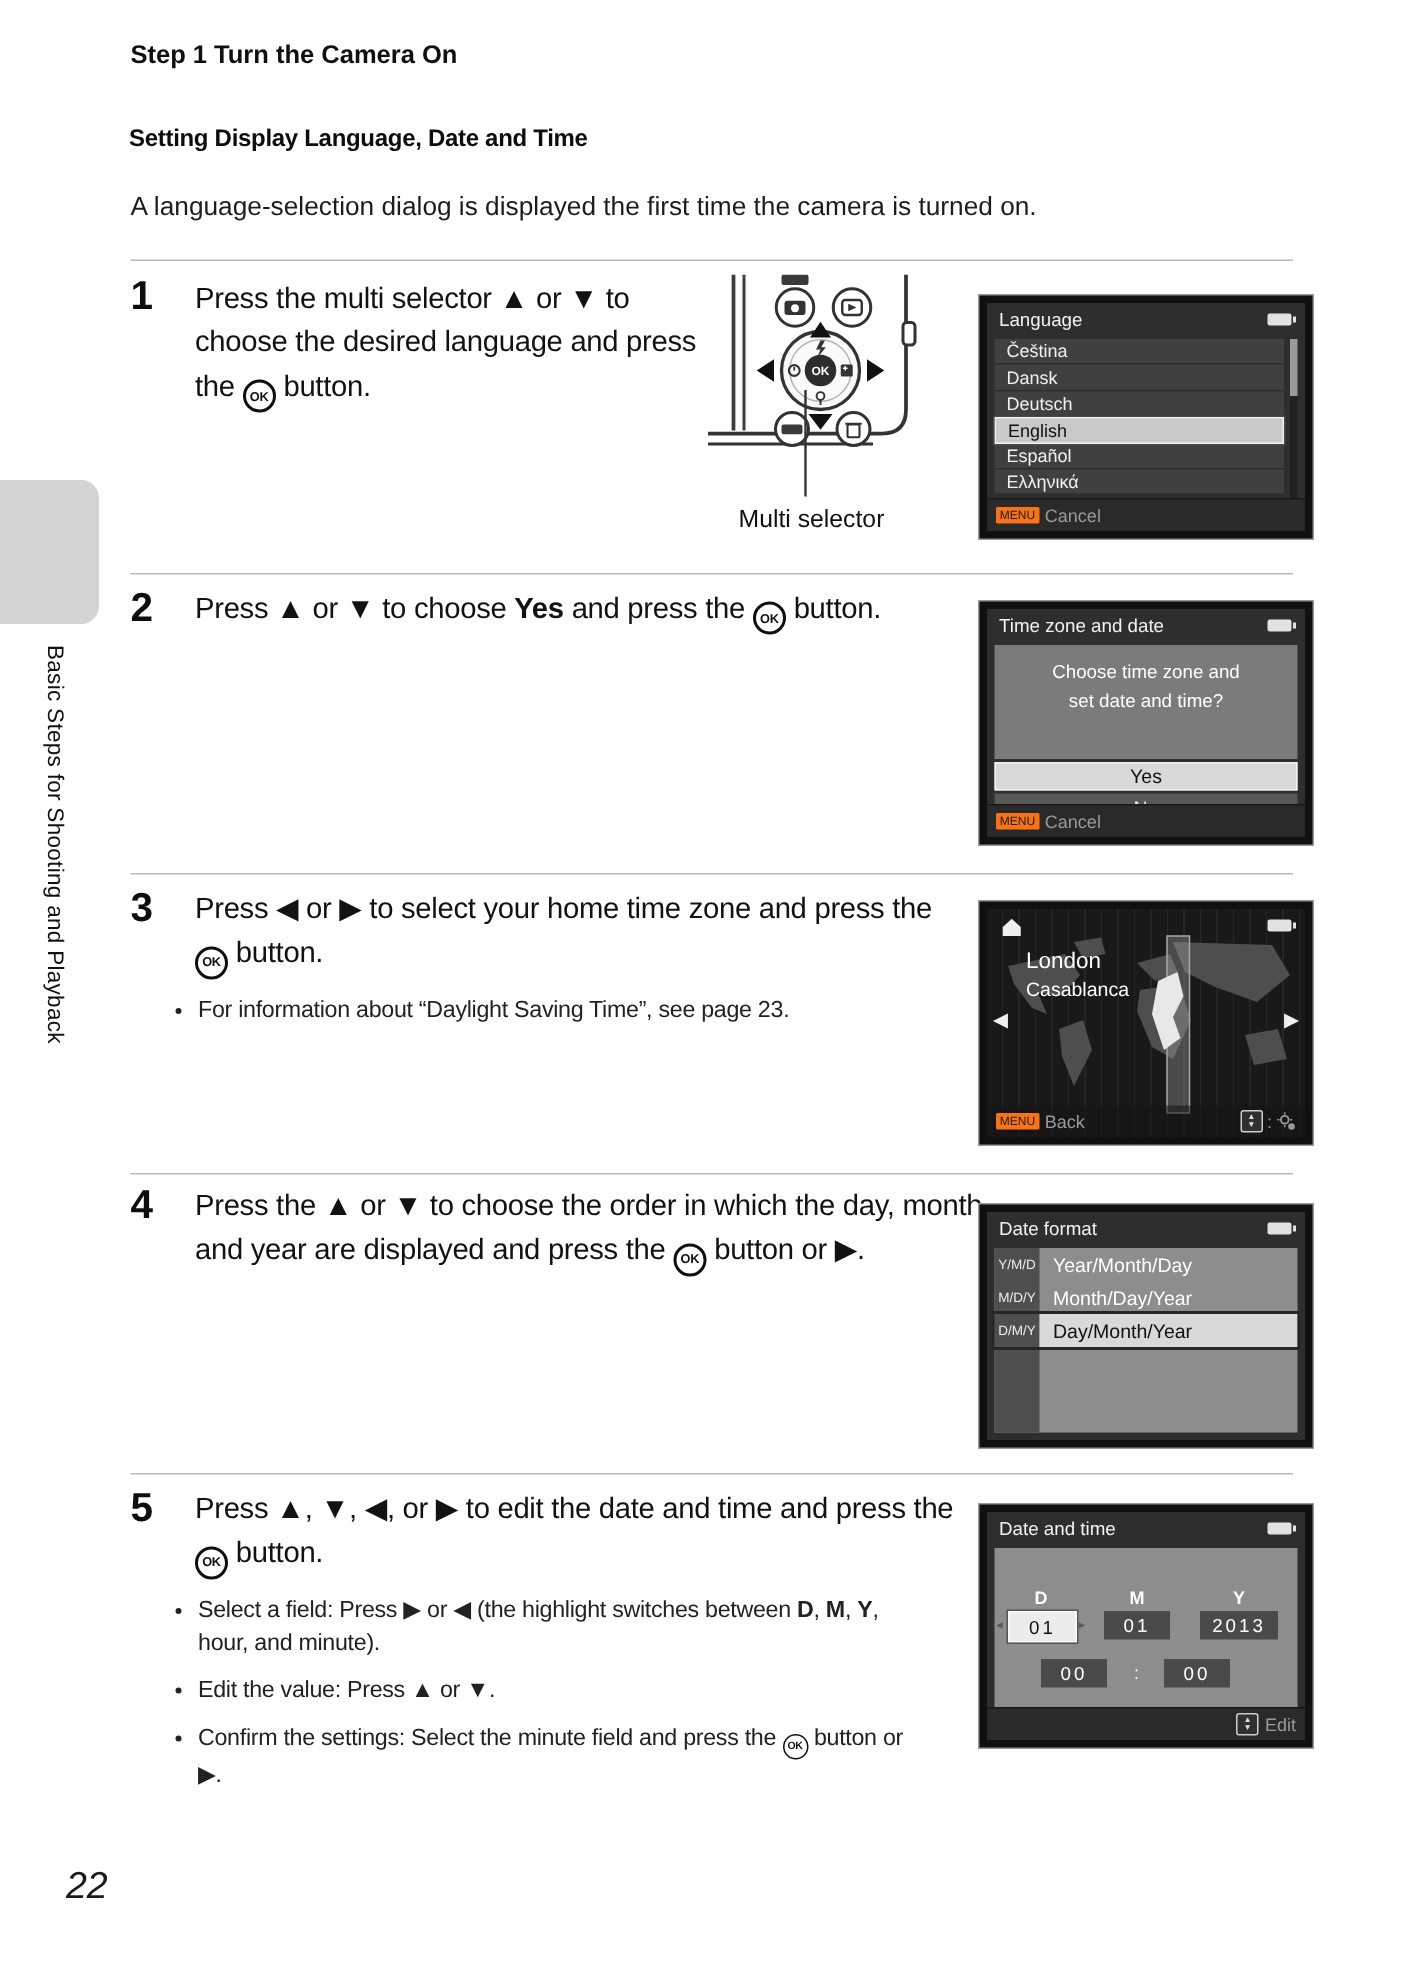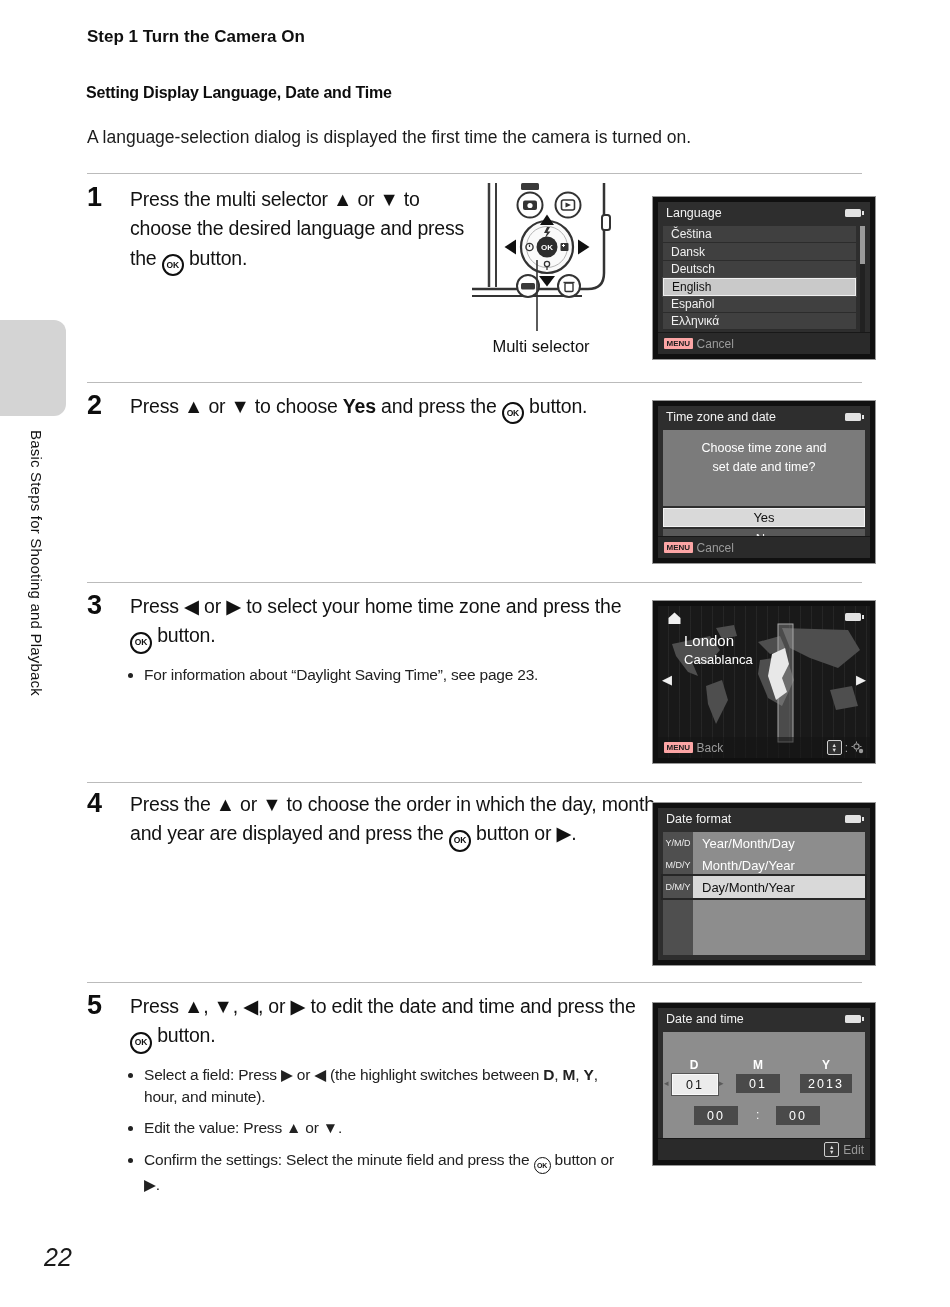--- a/index.html
+++ b/index.html
@@ -18,33 +18,33 @@
   .title { position:absolute; left:86px; top:84px; font-size:16px; font-weight:bold; color:#0d0d0d; letter-spacing:-0.2px; }
   .intro { position:absolute; left:87px; top:127px; font-size:17.5px; color:#1c1c1c; }
   .divider { position:absolute; left:87px; width:775px; height:1px; background:#bbbbbb; }
   
   .stepnum { position:absolute; left:87px; font-size:27px; font-weight:bold; color:#0d0d0d; }
   .steptext { position:absolute; left:130px; font-size:19.5px; line-height:1.5; color:#121212; letter-spacing:-0.2px; }
   .okb { display:inline-flex; align-items:center; justify-content:center;
     width:18px; height:18px; border:2px solid #0f0f0f; border-radius:50%;
     font-size:8.5px; font-weight:bold; color:#0f0f0f; vertical-align:-3px; line-height:1; }
   .bold { font-weight:bold; }
-  ul.bullets { margin:10px 0 0 14px; padding:0; }
+  ul.bullets { margin:10px 0 0 2px; padding:0; }
   ul.bullets li { font-size:15.5px; line-height:1.45; color:#222; margin-bottom:9px; }
   
   .screen { position:absolute; left:638px; width:224px; height:164px; box-sizing:border-box;
     background:#101010; border:1px solid #979797; padding:5px;margin-left:14px; }
   .scr-inner { position:relative; width:100%; height:100%; background:#2e2e2e; overflow:hidden;
     font-family:"Liberation Sans","DejaVu Sans",sans-serif; }
   .scr-title { position:absolute; top:4px; left:8px; color:#f2f2f2; font-size:12.5px; }
   .batt { position:absolute; top:7px; right:9px; width:16px; height:8px; background:#e2e2e2; border-radius:1.5px; }
   .batt::after { content:""; position:absolute; right:-3px; top:2px; width:2.5px; height:4px; background:#e2e2e2; }
   .scr-footer { position:absolute; left:0; right:0; bottom:0; height:21px; background:#2a2a2a;
     border-top:1px solid #181818; display:flex; align-items:center; padding:0 6px; gap:4px; }
-  .menu-badge { background:#fca5a5; color:#1d1d1d; font-size:8px; font-weight:bold; padding:1px 2.5px; border-radius:1px; }
+  .menu-badge { background:#f97316; color:#1d1d1d; font-size:8px; font-weight:normal; padding:1px 2.5px; border-radius:1px; }
   .flabel { color:#9a9a9a; font-size:12px; }
   
   .lang-list { position:absolute; left:5px; right:14px; top:24px; }
   .lang-row { height:17.4px; background:#404040; border-bottom:1px solid #2c2c2c;
     color:#f0f0f0; font-size:12px; display:flex; align-items:center; padding-left:8px; box-sizing:border-box; }
   .lang-row.selected { background:#c9c9c9; color:#101010; border:1px solid #f0f0f0; outline:1px solid #4a4a4a; }
   .scrollbar { position:absolute; right:5px; top:24px; width:5px; height:108px; background:#212121; }
   .scroll-thumb { position:absolute; top:0; left:0; width:5px; height:38px; background:#9a9a9a; }
   
   .tz-panel { position:absolute; left:5px; right:5px; top:24px; height:76px; background:#7b7b7b;

